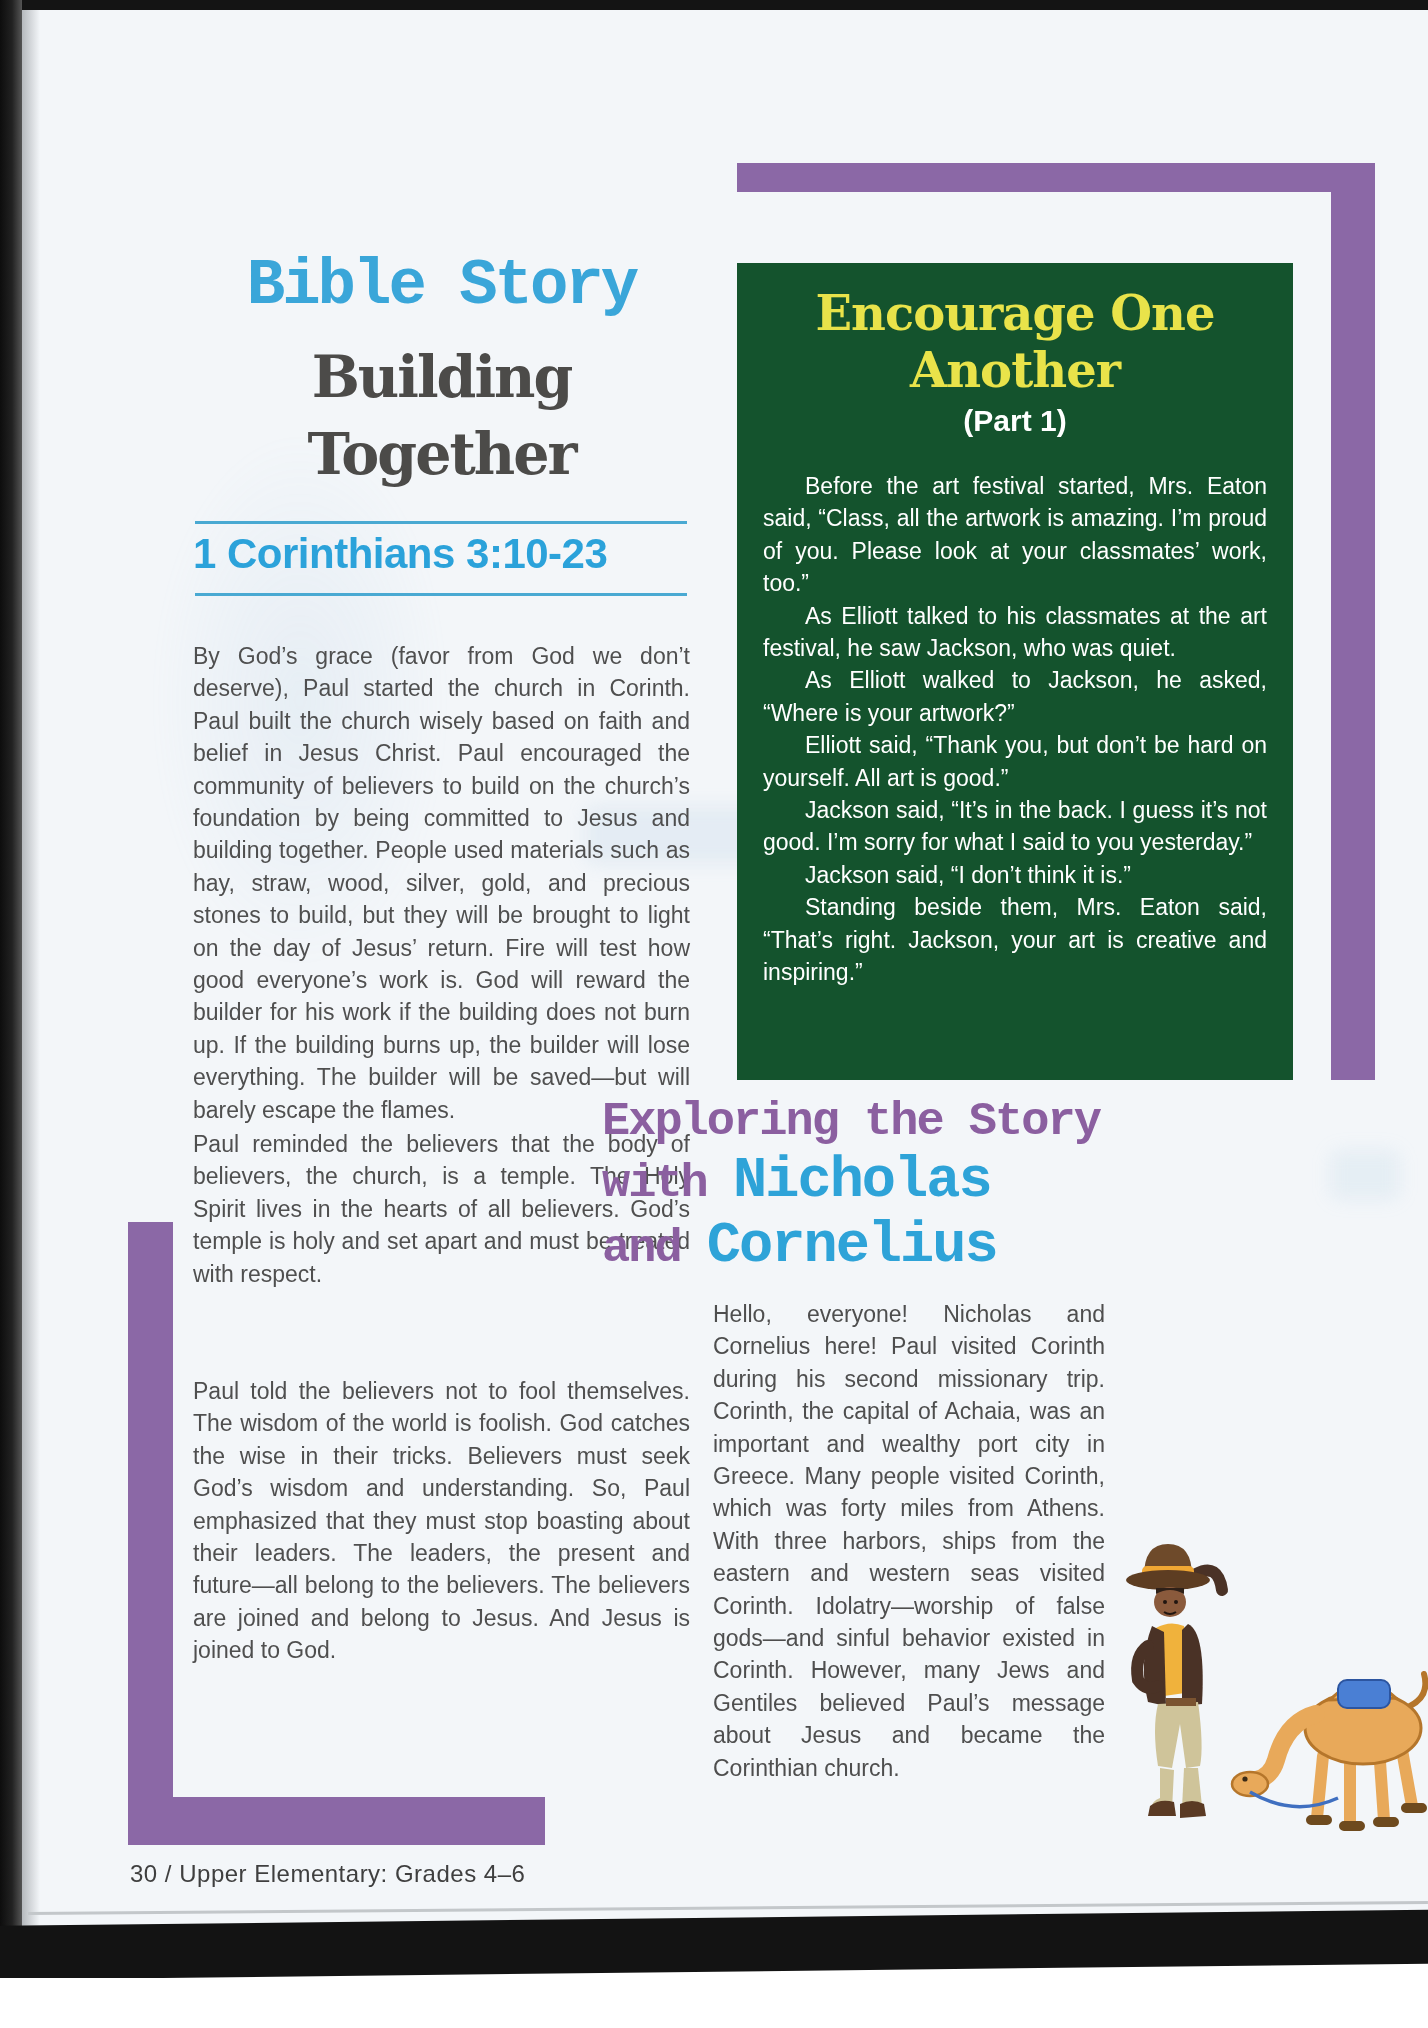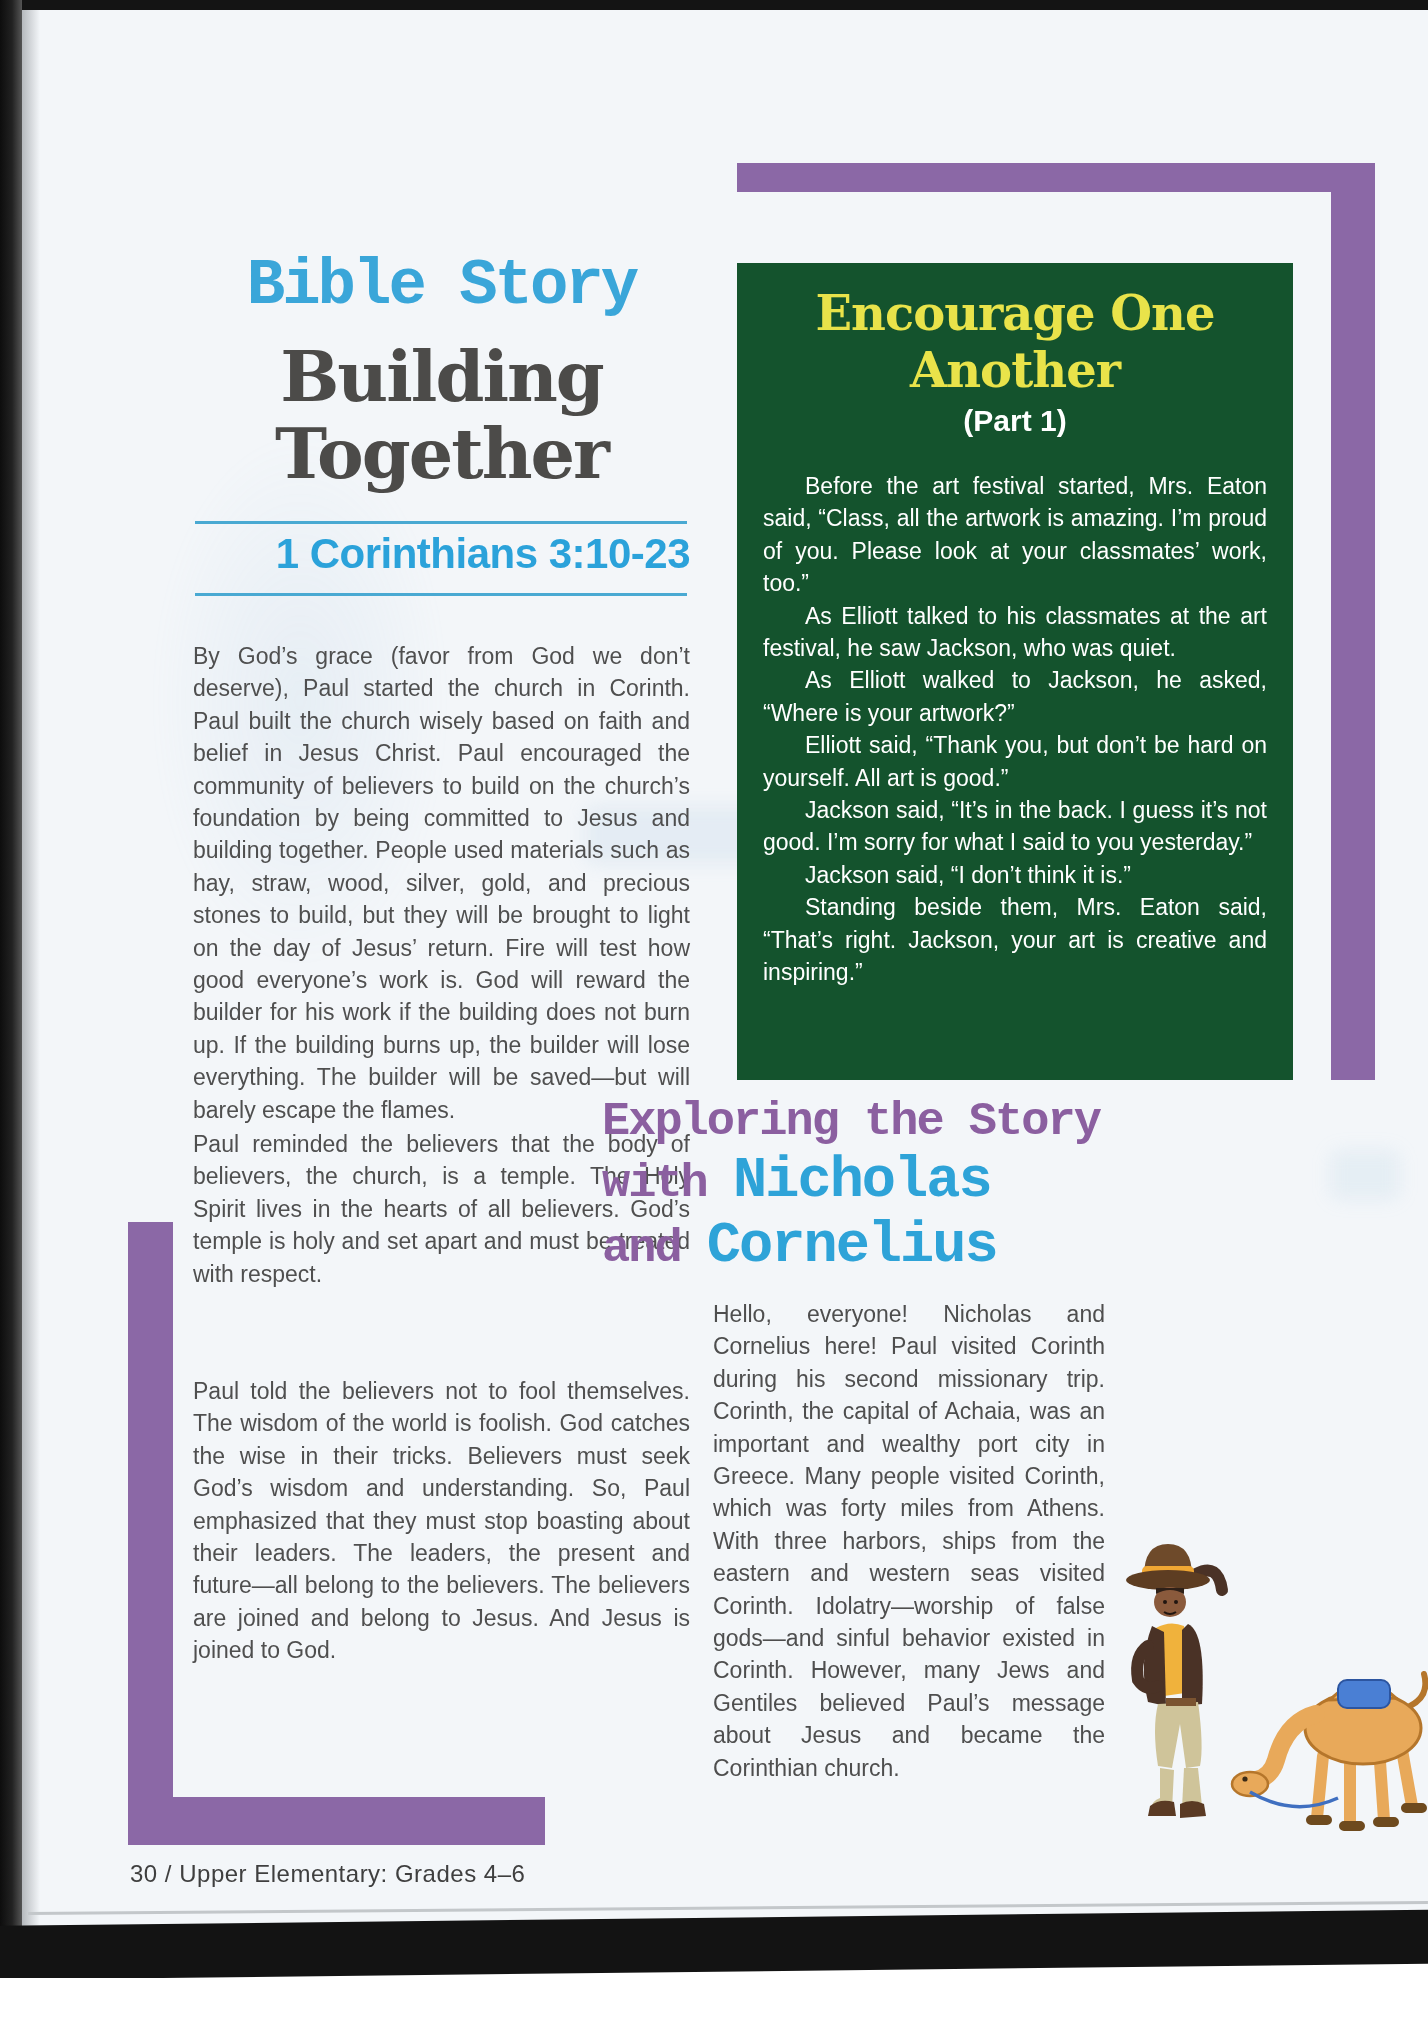--- a/index.html
+++ b/index.html
@@ -25,25 +25,25 @@
   .ghost-b { left:585px; top:806px; width:430px; height:58px; }
   .ghost-c { left:1330px; top:1150px; width:70px; height:50px; background:rgba(150,188,220,.14); }
 
   
   .left-col { position:absolute; left:193px; top:0; width:497px; color:#4f4f4f; }
   .kicker { position:absolute; top:250px; left:0; width:497px; text-align:center;
             font-family:"Liberation Mono","DejaVu Sans Mono",monospace; font-weight:700;
             font-size:64px; letter-spacing:-3px; color:#3aa6d9; }
   .main-title { position:absolute; top:338px; left:0; width:497px; text-align:center;
             font-family:"DejaVu Serif","Liberation Serif",serif; font-weight:700;
-            font-size:70px; line-height:77px; letter-spacing:-2px; color:#4c4b49; }
+            font-size:57px; line-height:77px; letter-spacing:-2px; color:#4c4b49; }
   .rule { position:absolute; left:2px; width:492px; height:3px; background:#49a9d2; }
   .rule-1 { top:521px; }
   .rule-2 { top:593px; }
-  .scripture { position:absolute; top:530px; left:0; width:497px; text-align:right;
+  .scripture { position:absolute; top:530px; left:0; width:497px; text-align:left;
             font-weight:700; font-size:42px; letter-spacing:-0.5px; color:#2ba2da; }
   .body-par { position:absolute; left:0; width:497px; font-size:23px; line-height:32.4px;
             text-align:justify; color:#4f4f4f; margin:0; }
   .par-1 { top:640px; }
   .par-2 { top:1128px; }
   .par-3 { top:1375px; }
 
   
   .frame { position:absolute; background:#8b68a6; }
   .fr-bl-v { left:128px; top:1222px; width:45px; height:623px; }

